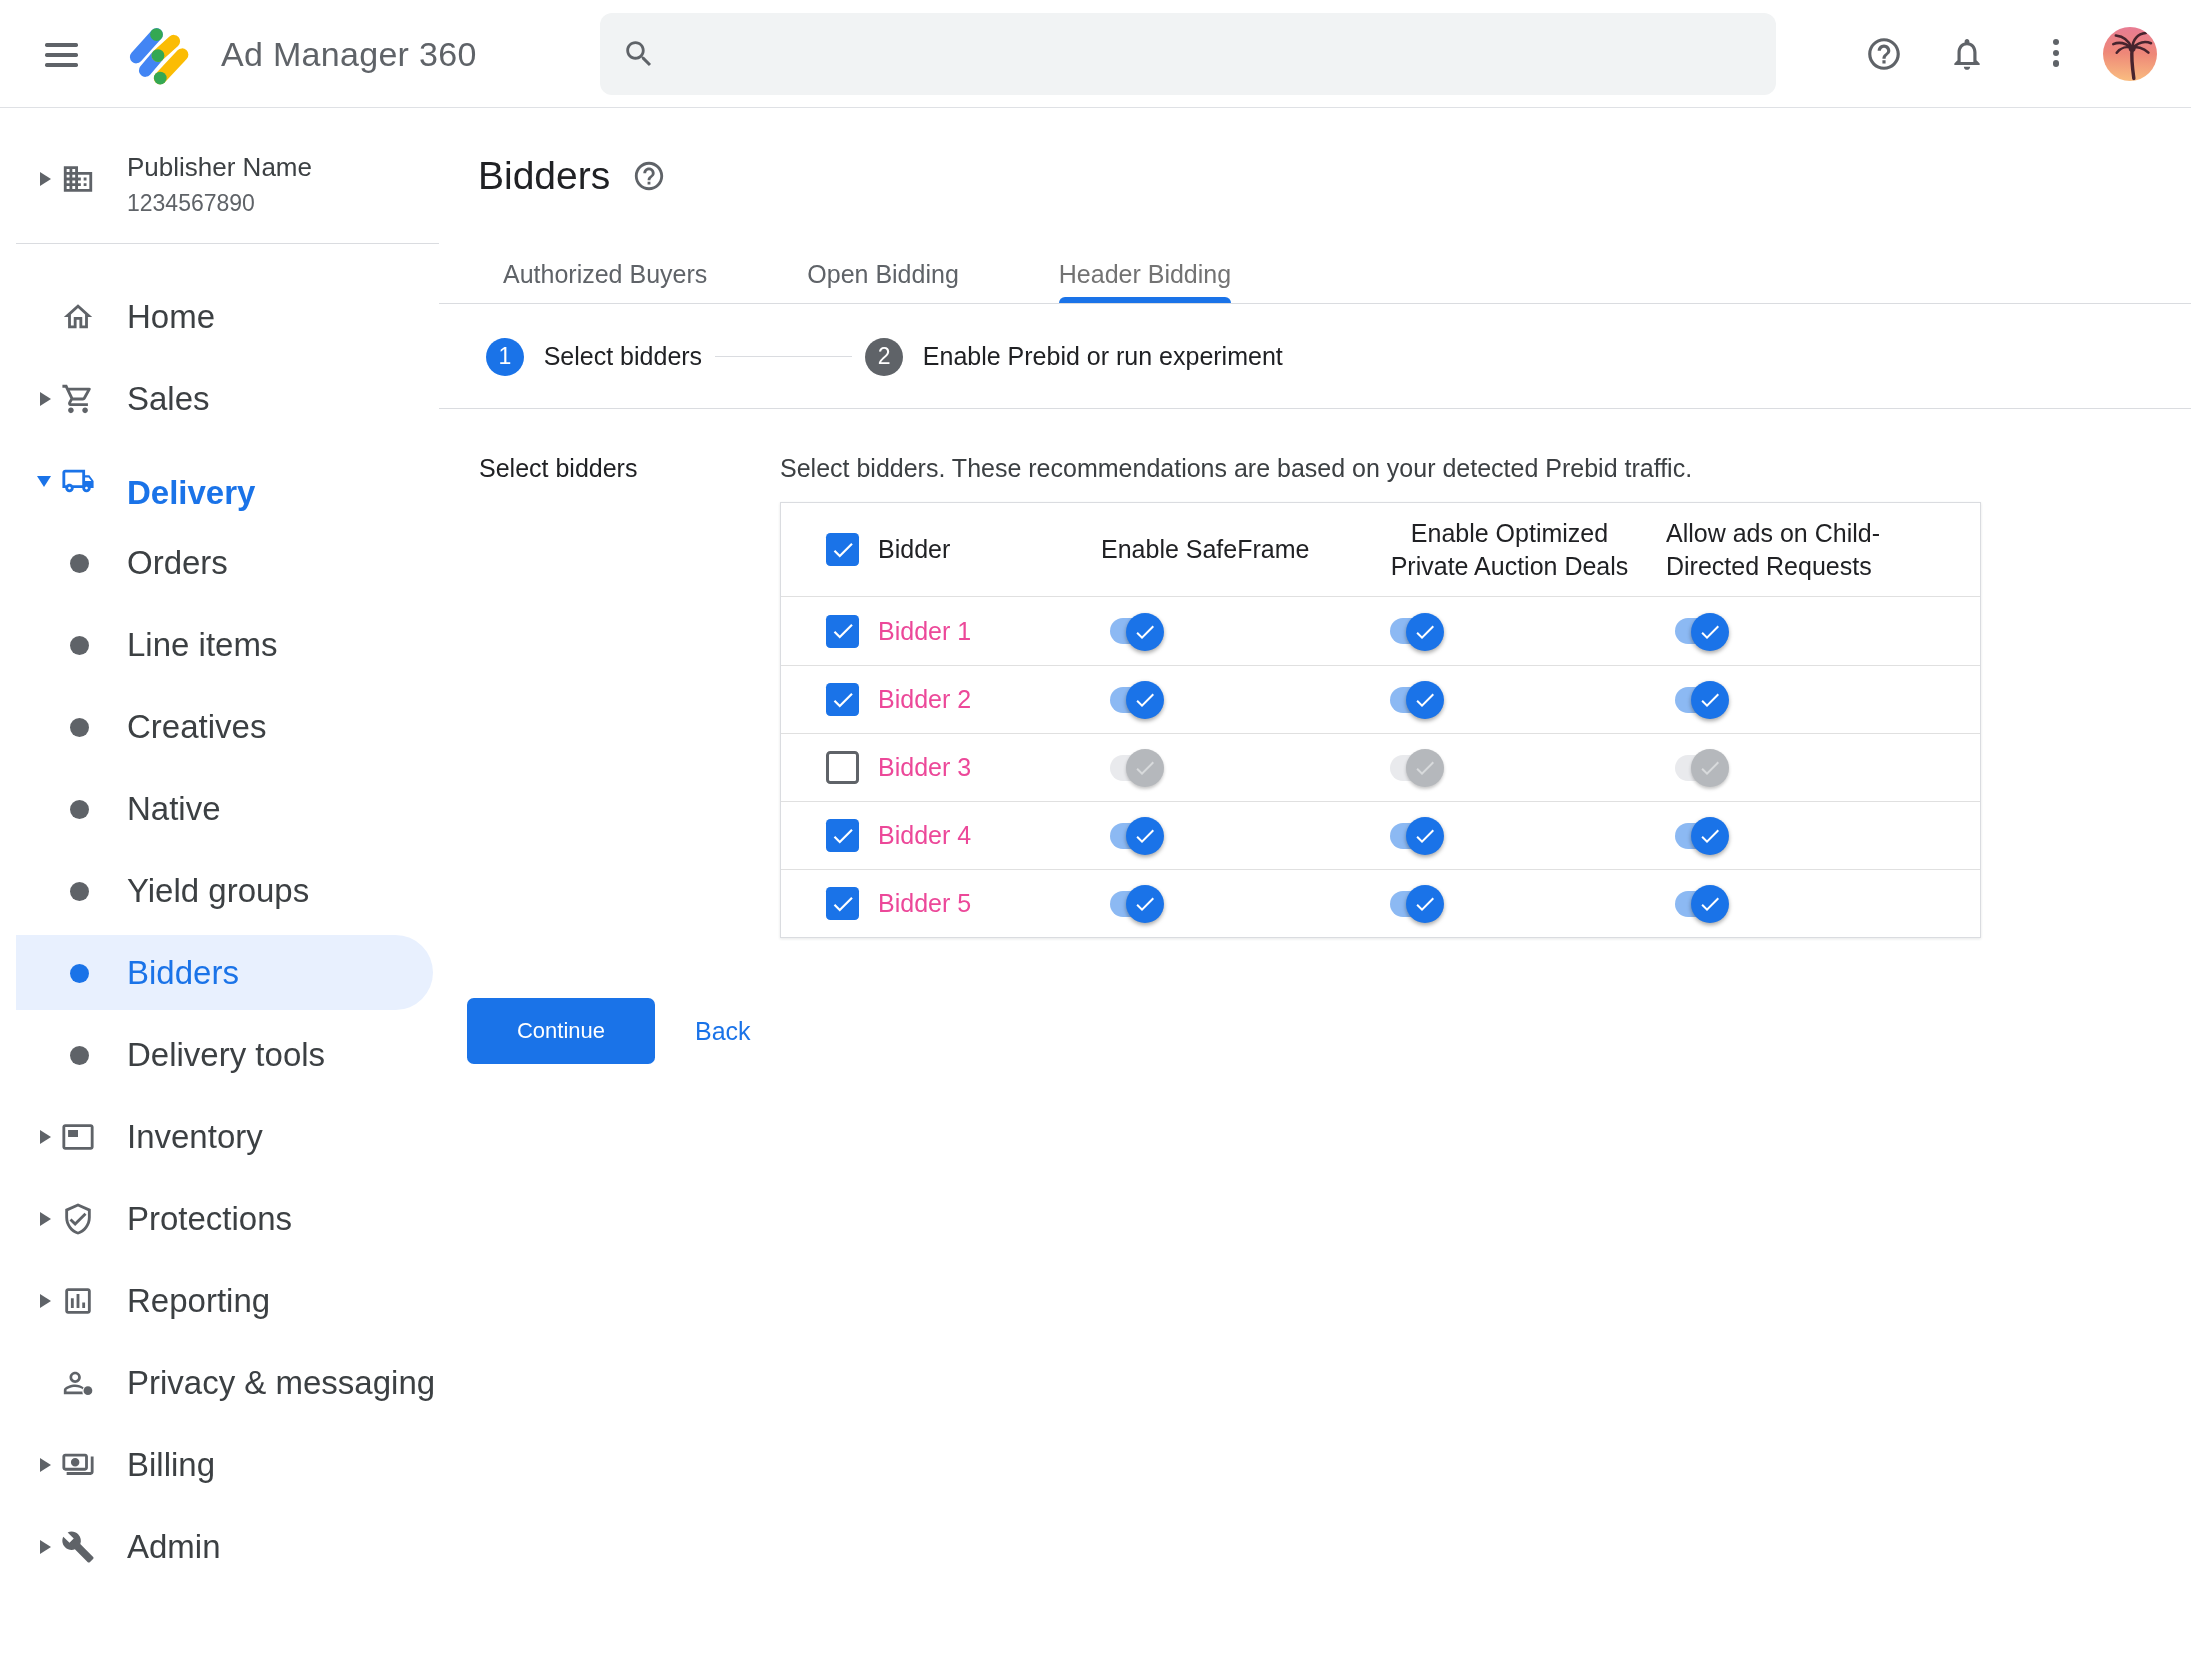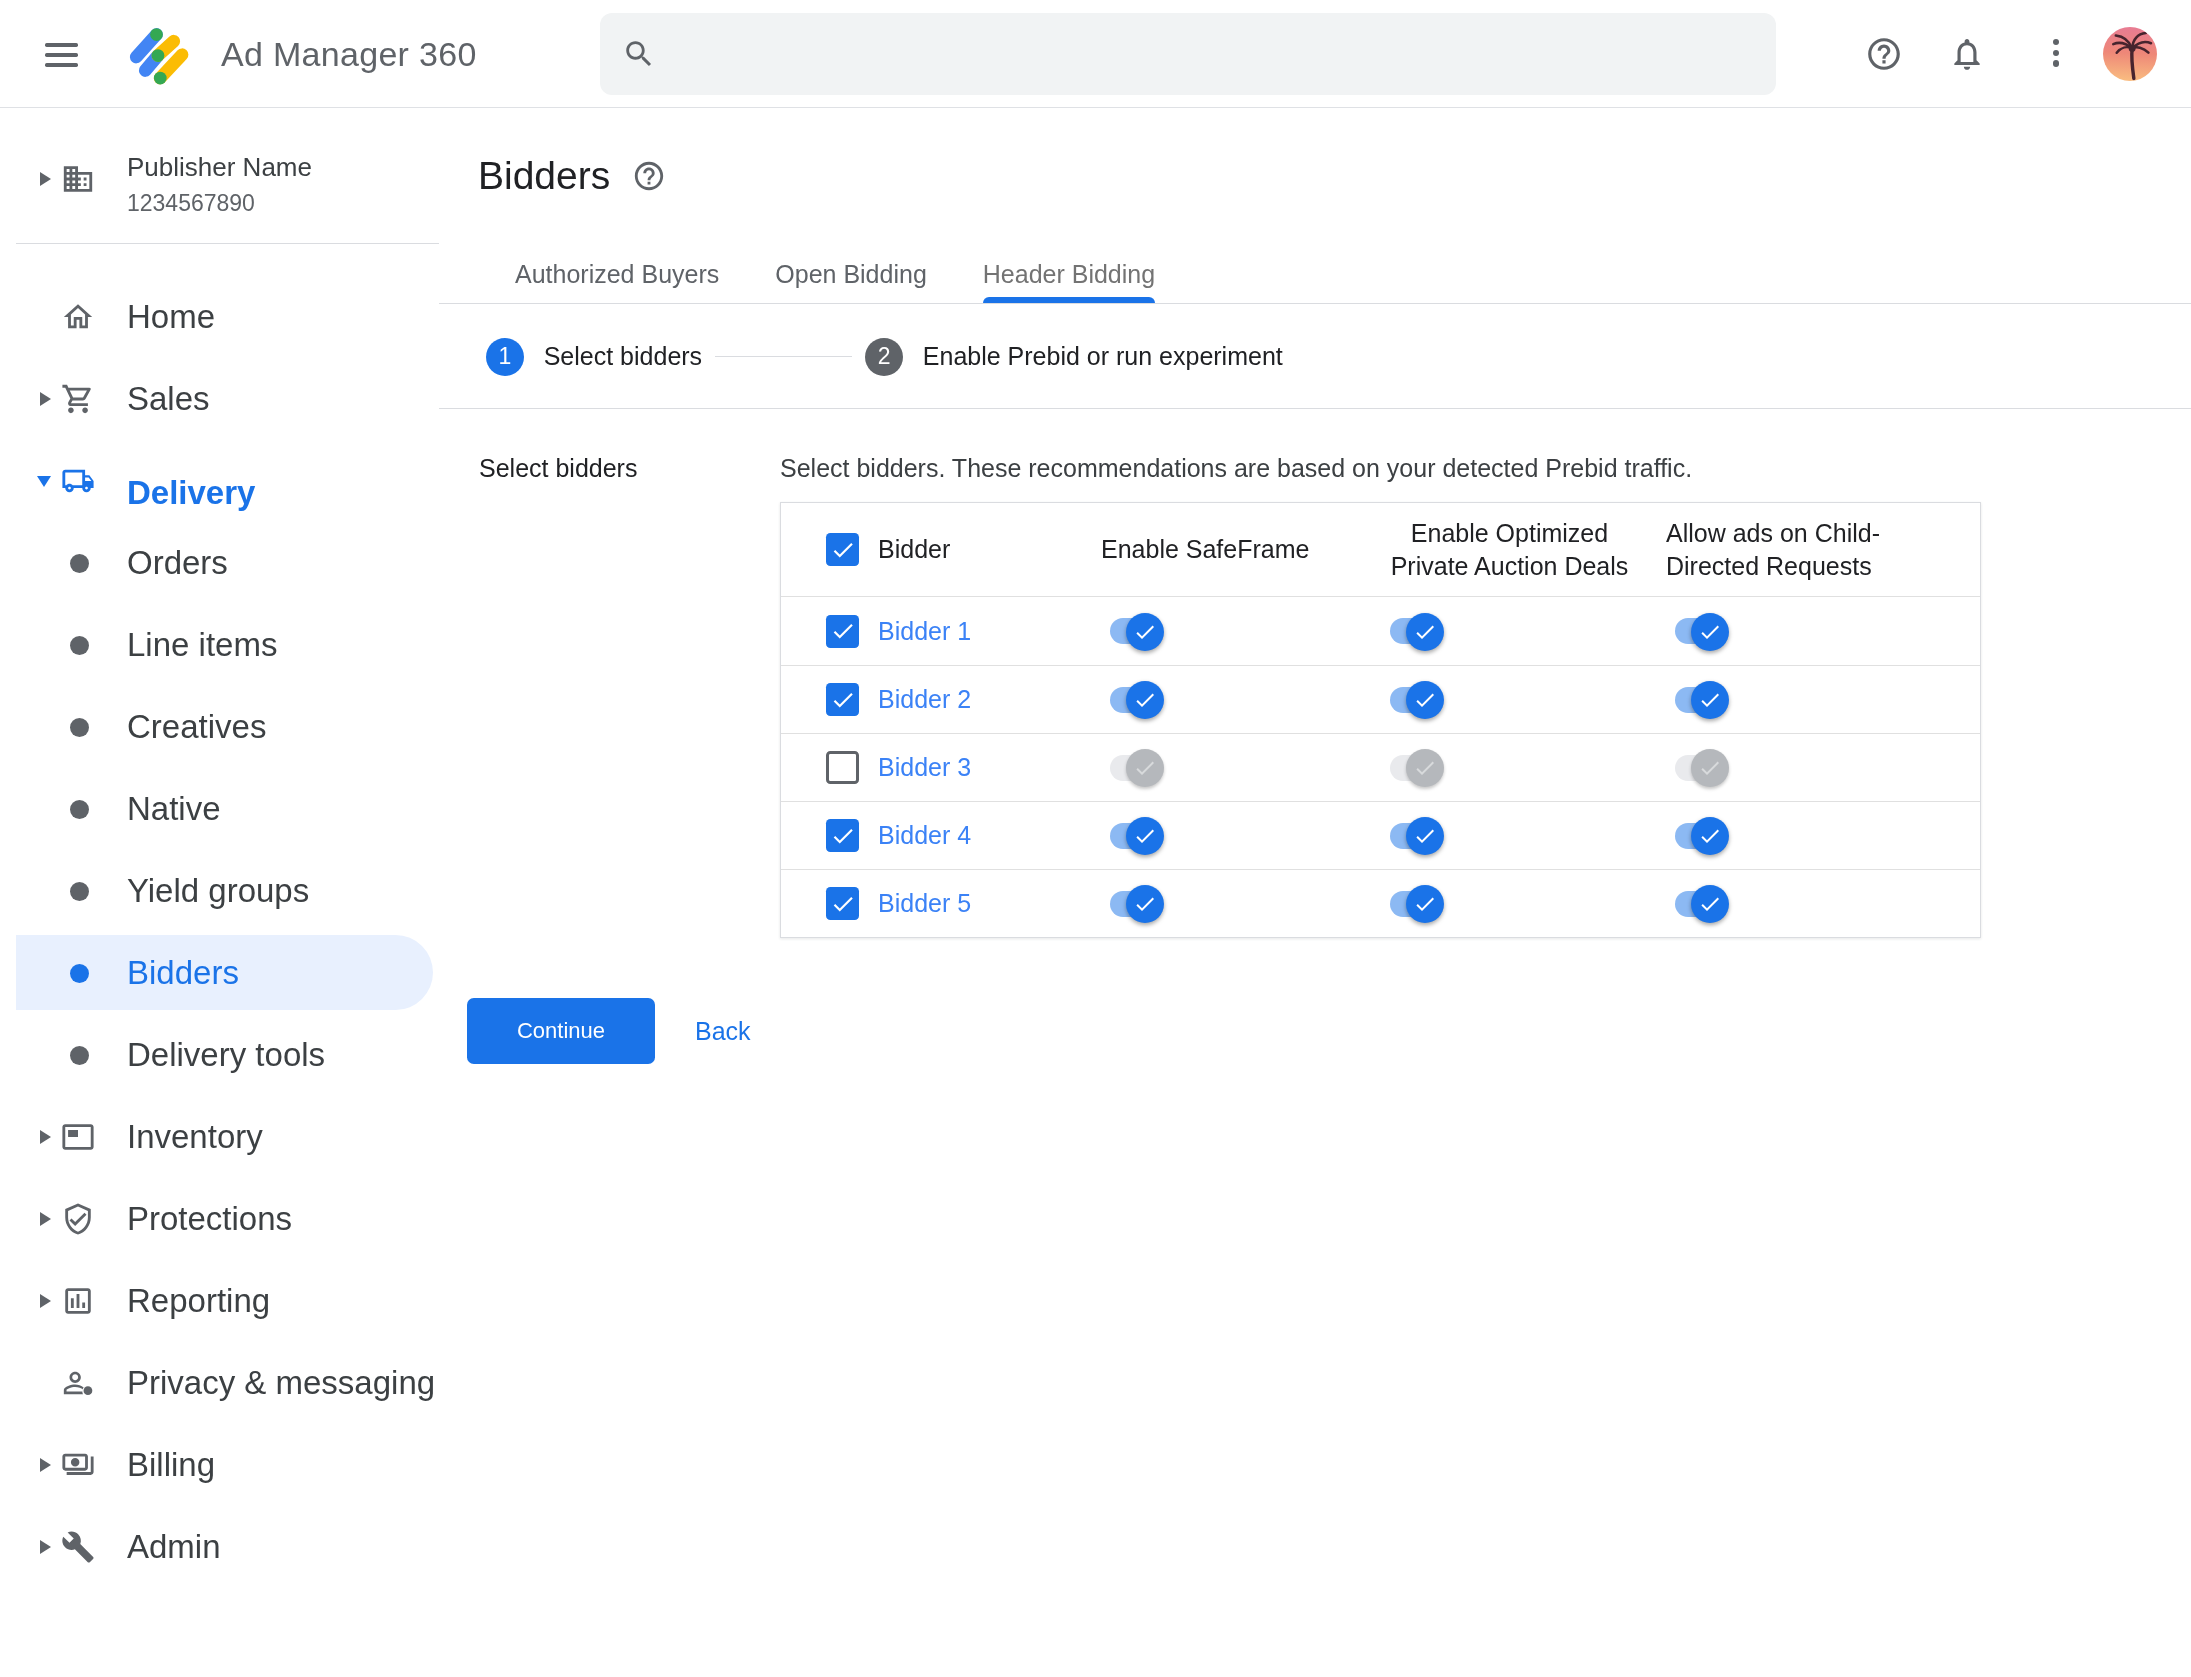--- a/index.html
+++ b/index.html
@@ -58,21 +58,21 @@
   .sb-thumb { position:absolute; right:1.7px; top:716px; width:7.7px; height:315px; background:#e3e5e8; border-radius:4.3px; }
 
   
   .main { position:absolute; left:439px; top:109px; right:0; bottom:0; background:#fff; }
   .title-row { position:absolute; left:39px; top:45px; display:flex; align-items:center; gap:22px; }
   .page-title { font-size:39px; color:#202124; }
   .title-help { width:34px; height:34px; cursor:pointer; }
   .title-help svg { width:34px; height:34px; fill:#5f6368; }
 
   .tabs-bar { position:absolute; top:0; left:0; right:0; height:195px; border-bottom:0.9px solid #dadce0; }
-  .tabs-row { position:absolute; left:48px; bottom:0; display:flex; }
+  .tabs-row { position:absolute; left:36px; bottom:0; display:flex;gap:44px; }
   .tab { position:relative; padding:20.5px 28px 13.7px; font-size:25px; font-weight:500; color:#5f6368; cursor:pointer; white-space:nowrap; }
   .tab.active { color:#737373; }
   .tab.active::after { content:""; position:absolute; left:28px; right:28px; bottom:0; height:6px;
     border-radius:6px 6px 0 0; background:#1a73e8; }
 
   .stepper { position:absolute; top:196px; left:0; right:0; height:104px; border-bottom:1.7px solid #dadce0;
     display:flex; align-items:center; padding-left:47px; background:#fff; }
   .step { display:flex; align-items:center; }
   .step-circle { width:38px; height:38px; border-radius:50%; background:#1a73e8; color:#fff; font-size:23px;
     display:flex; align-items:center; justify-content:center; margin-right:19.7px; flex:none; }
@@ -86,21 +86,21 @@
   .table { position:absolute; left:341px; top:393px; width:1201px; background:#fff;
     border:0.9px solid #dadce0; box-shadow:0 0.9px 2.6px rgba(60,64,67,.12); }
   .thead { display:flex; align-items:center; height:94px; border-bottom:0.9px solid #e0e0e0; }
   .c1 { width:320px; display:flex; align-items:center; padding-left:45px; gap:19px; flex:none; }
   .c2 { width:280px; flex:none; } .c3 { width:285px; flex:none; } .c4 { flex:1; }
   .th { font-size:25px; font-weight:500; color:#202124; line-height:33px; }
   .c3 .th { display:inline-block; max-width:257px;text-align:center; }
   .c4 .th { display:inline-block; max-width:227px; }
   .row { display:flex; align-items:center; height:68px; border-top:0.9px solid #e0e0e0; }
   .row:first-child { border-top:none; }
-  .row-name { font-size:25px; color:#3b82f6; }
+  .row-name { font-size:25px; color:#ec4899; }
 
   .checkbox { width:33px; height:33px; border-radius:4.3px; flex:none; cursor:pointer;
     display:flex; align-items:center; justify-content:center; }
   .checkbox.checked { background:#1a73e8; }
   .checkbox.checked svg { width:26px; height:26px; fill:#fff; }
   .checkbox.unchecked { border:3.4px solid #5f6368; background:#fff; }
 
   .toggle { position:relative; width:54px; height:26px; margin-left:8.6px; cursor:pointer; }
   .toggle .track { position:absolute; left:0; top:0; width:48px; height:26px; border-radius:13px; background:#8cb9f3; }
   .toggle .thumb { position:absolute; left:16.3px; top:-5.1px; width:38px; height:38px; border-radius:50%;

